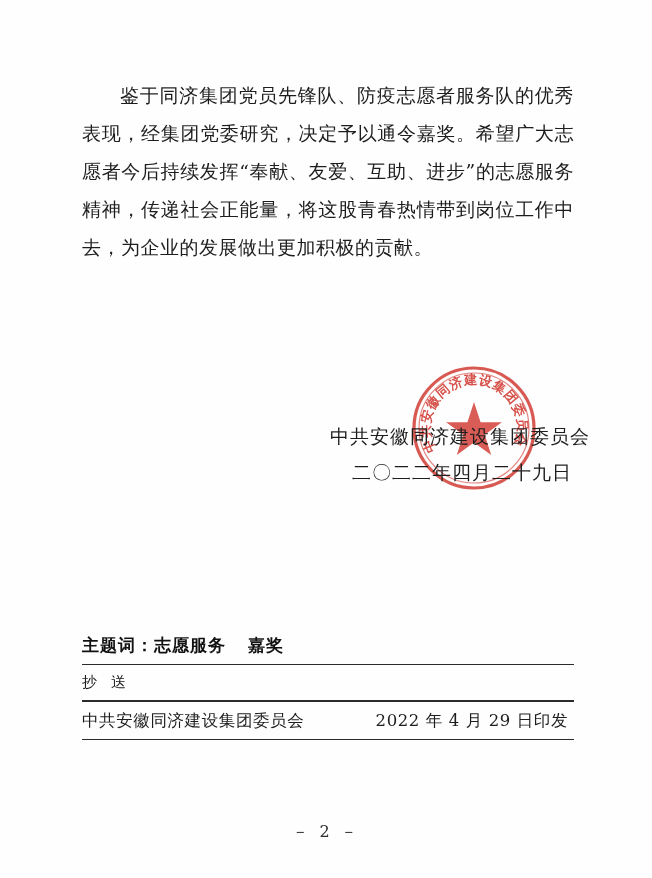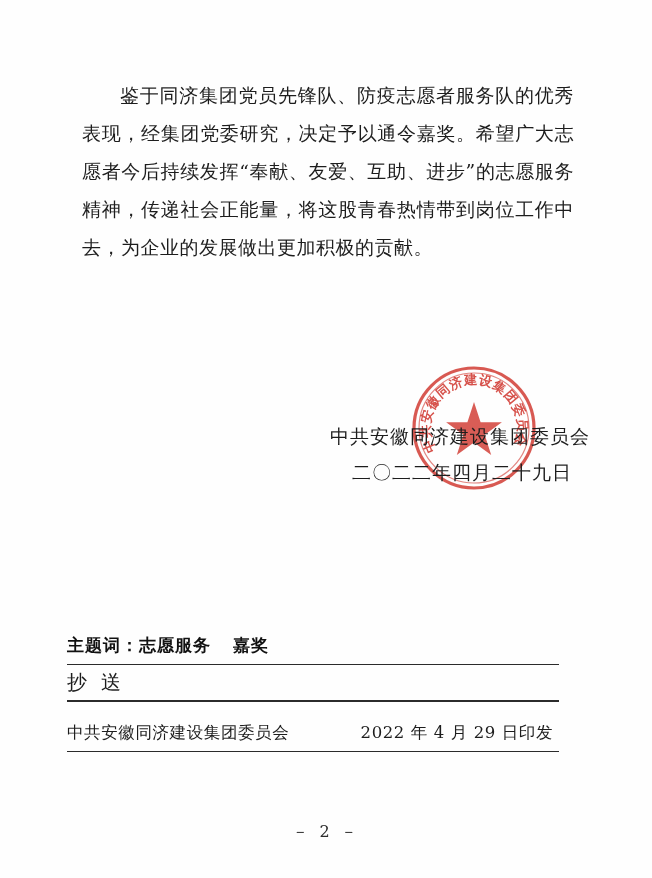--- a/index.html
+++ b/index.html
@@ -67,21 +67,21 @@
     top: 362px;
     width: 132px;
     height: 132px;
     pointer-events: none;
   }
   .seal svg { display: block; }
 
   
   .footer-block {
     position: absolute;
-    left: 67px;
+    left: 82px;
     top: 634px;
     width: 492px;
   }
   .kw-line {
     font-size: 17px;
     font-weight: bold;
     letter-spacing: 1px;
     padding-bottom: 7px;
     color: #111;
     font-family: "DejaVu Serif", "Liberation Serif", serif;
@@ -89,21 +89,21 @@
   .kw-gap { display: inline-block; width: 22px; }
   .rule {
     border-top: 1.4px solid #2b2b2b;
     height: 0;
     width: 100%;
   }
   .rule.thin { border-top-width: 1px; }
   .fr-row {
     display: flex;
     align-items: baseline;
-    font-size: 20px;
+    font-size: 15px;
     line-height: 31px;
     letter-spacing: 0.6px;
     color: #1d1d1d;
     font-family: "DejaVu Serif", "Liberation Serif", serif;
     padding: 2px 0 2px 0;
   }
   .fr-label {
     width: 70px;
     flex: 0 0 70px;
     letter-spacing: 14px;
@@ -113,21 +113,21 @@
     display: flex;
     justify-content: space-between;
     align-items: baseline;
     font-size: 16.5px;
     line-height: 31px;
     letter-spacing: 0.6px;
     color: #1d1d1d;
     font-family: "DejaVu Serif", "Liberation Serif", serif;
     padding: 3px 0 3px 0;
   }
-  .last-row .right { padding-right: 6px; margin-top: 12px; }
+  .last-row .right { padding-right: 6px; }
 
   
   .page-num {
     position: absolute;
     left: 0;
     right: 0;
     top: 822px;
     text-align: center;
     font-size: 16px;
     letter-spacing: 3px;

